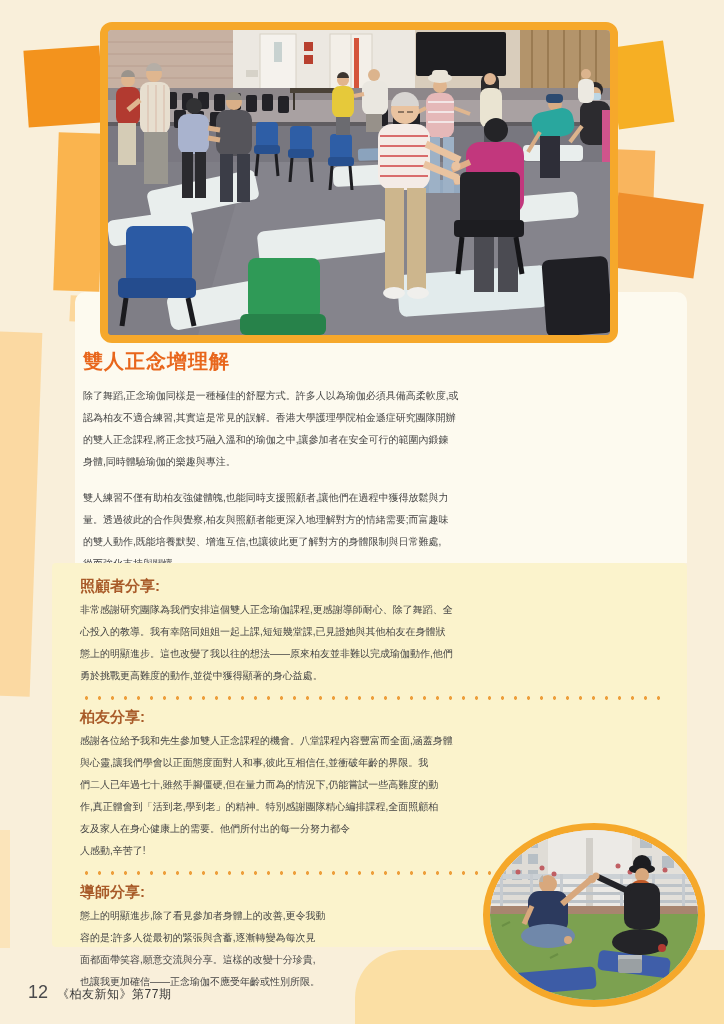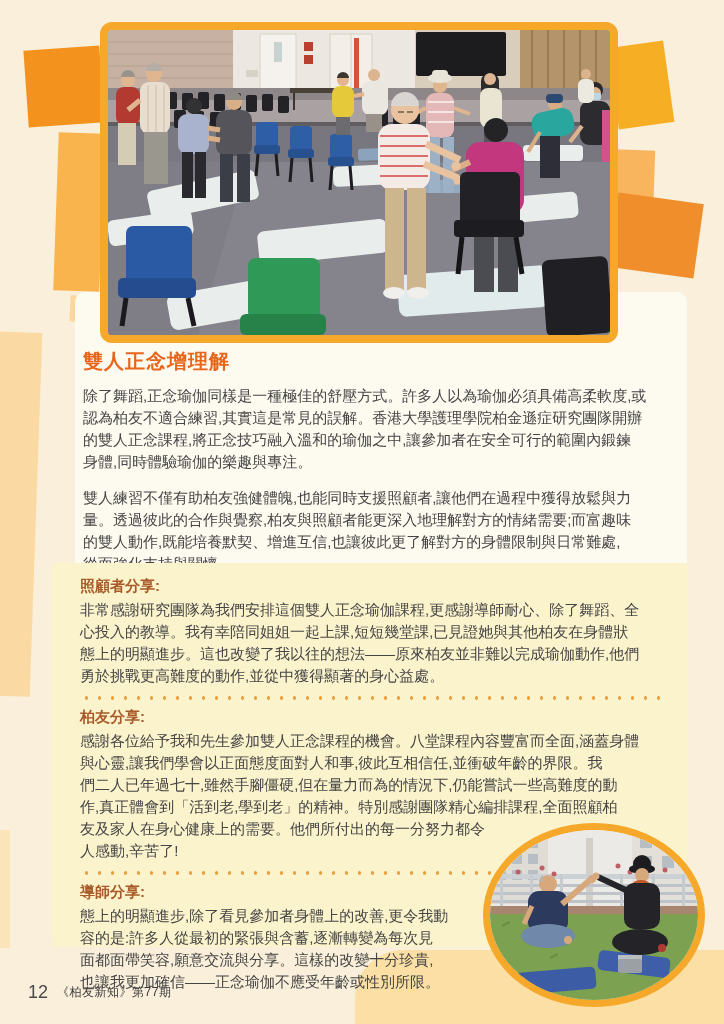--- a/index.html
+++ b/index.html
@@ -36,21 +36,21 @@
   .panel-shares{
     left:52px;top:563px;width:635px;height:384px;
     background:#FBF3CC;border-radius:4px;
     padding:8px 20px 0 28px;
   }
   .article-title{
     font-size:20px;font-weight:bold;color:#E8661C;
     margin:0 0 10px 0;letter-spacing:1px;
   }
   .body-text{
-    font-size:15px;line-height:22px;color:#454545;
+    font-size:10px;line-height:22px;color:#454545;
     margin:0 0 14px 0;white-space:pre-line;
   }
   .section-heading{
     font-size:15px;font-weight:bold;color:#A85A28;
     margin:6px 0 3px 0;
   }
   .section-body{margin-bottom:8px;}
   .section-body.narrow{margin-right:186px;}
   .dotted-divider{
     height:6px;margin:7px 0 7px 0;
@@ -67,21 +67,21 @@
   .photo-circle{
     position:absolute;left:483px;top:823px;z-index:4;
     width:208px;height:170px;
     border:7px solid #F5A82A;border-radius:50%;
     overflow:hidden;background:#eceae6;
   }
   .photo-frame svg,.photo-circle svg{display:block;}
   
   .footer{
     position:absolute;left:28px;top:982px;z-index:2;
-    display:flex;align-items:center;
+    display:flex;align-items:flex-end;
   }
   .page-number{font-size:18px;color:#4A4A4C;}
   .publication{font-size:12px;color:#3B3B3B;margin-left:9px;letter-spacing:0.5px;}
 </style>
 </head>
 <body>
 
 <div class="page">
 
   <div class="deco deco-l1"></div>

